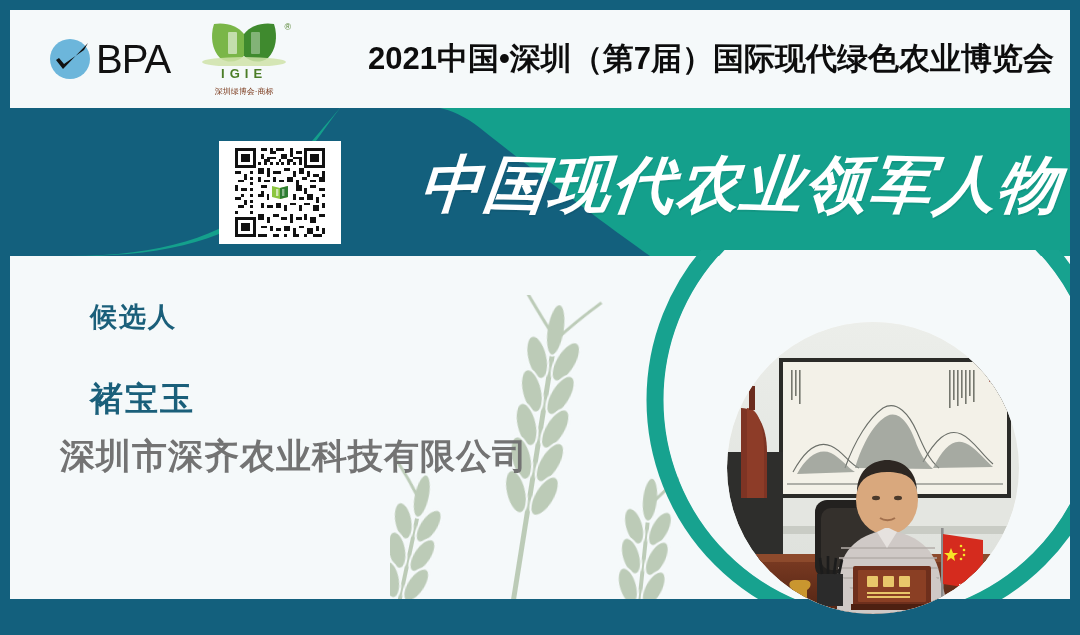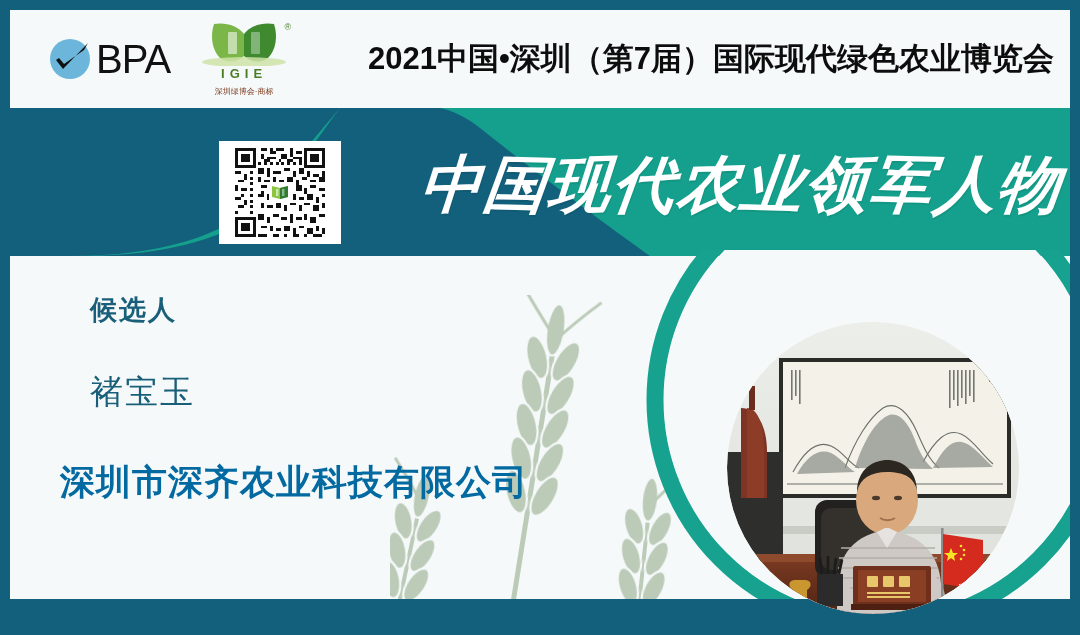--- a/index.html
+++ b/index.html
@@ -272,49 +272,49 @@
     transform: skewX(-6deg) rotate(-2deg);
   }
   .headline span:nth-child(2n) {
     transform: skewX(-5deg) rotate(1.5deg);
   }
 
   
   .info {
     position: absolute;
     left: 60px;
-    top: 292px;
+    top: 299px;
     width: 600px;
     z-index: 25;
     color: #1a5f7a;
   }
   .info-label {
     font-size: 27px;
     font-weight: bold;
     letter-spacing: 2px;
     margin-left: 30px;
     color: #1a5f7a;
   }
   .info-person {
     margin-top: 42px;
     margin-left: 30px;
     font-size: 33px;
-    font-weight: normal;
+    font-weight: bold;
     color: #1a5f7a;
     display: flex;
     align-items: baseline;
   }
   .info-name { letter-spacing: 2px; }
   .info-role { margin-left: 70px; letter-spacing: 2px; }
   .info-company {
-    margin-top: 44px;
+    margin-top: 11px;
     font-size: 35px;
     font-weight: bold;
     letter-spacing: 1px;
-    color: #0369a1;
+    color: #737373;
     white-space: nowrap;
   }
 
   
   .portrait {
     position: absolute;
     left: 727px;
     top: 322px;
     width: 292px;
     height: 292px;

